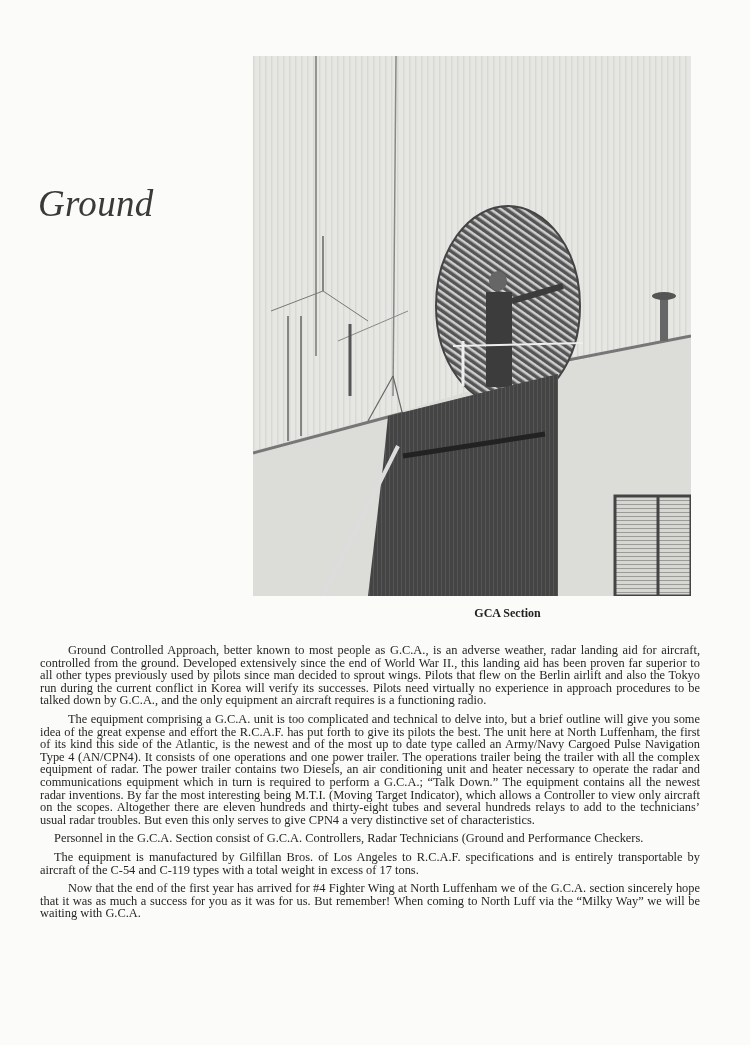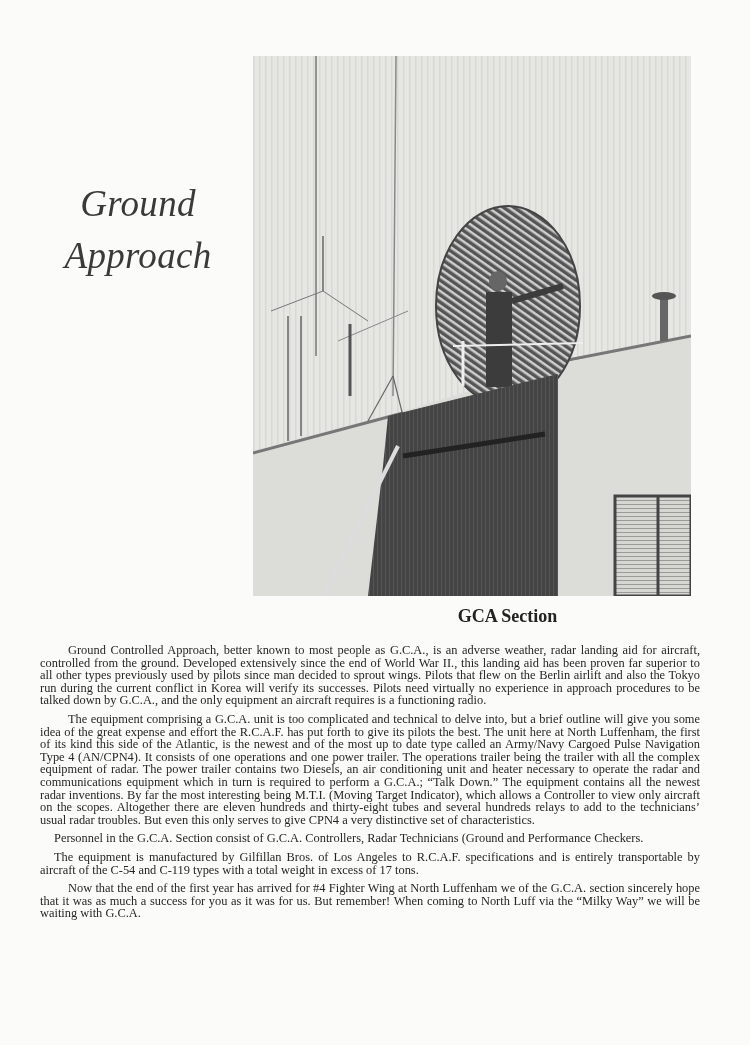--- a/index.html
+++ b/index.html
@@ -5,43 +5,42 @@
   html, body { margin: 0; padding: 0; }
   body {
     width: 750px; height: 1045px; background: #fbfbf9; position: relative; overflow: hidden;
     font-family: "Liberation Serif", "DejaVu Serif", serif; color: #222;
   }
   .title {
     position: absolute; left: 38px; top: 178px; width: 200px;
     font-family: "Liberation Serif", serif; font-style: italic; font-size: 37px;
     line-height: 52px; color: #3a3a3a; letter-spacing: 0.3px;
   }
-  .title div { white-space: nowrap; text-align: center; }
+  .title div { white-space: nowrap; }
   .photo {
     position: absolute; left: 253px; top: 56px; width: 438px; height: 540px;
     background: #e9e9e6; overflow: hidden;
   }
   .photo svg { display: block; }
   .section-heading {
     position: absolute; left: 0; width: 750px; top: 606px; text-align: center;
-    font-weight: bold; font-size: 18px; padding-left: 265px; box-sizing: border-box; color: #222;
+    font-weight: bold; font-size: 12px; padding-left: 265px; box-sizing: border-box; color: #222;
   }
   .body-text {
     position: absolute; left: 40px; top: 644px; width: 660px;
     font-size: 12.4px; line-height: 12.6px; text-align: justify; color: #262626;
   }
   .body-text p { margin: 0 0 6px 0; text-indent: 28px; }
   .body-text p.pi-3 { text-indent: 14px; }
 </style>
 </head>
 <body>
 
 <div class="title">
   <div>Ground</div>
-  <div>Approach</div>
 </div>
 
 <div class="photo">
   <svg width="438" height="540" viewBox="0 0 438 540">
     <defs>
       <pattern id="stripes" width="6" height="540" patternUnits="userSpaceOnUse">
         <rect width="6" height="540" fill="#e6e6e2"></rect>
         <rect x="0" width="1.5" height="540" fill="#d8d8d4"></rect>
       </pattern>
       <pattern id="mesh" width="6" height="6" patternUnits="userSpaceOnUse" patternTransform="rotate(35)">

